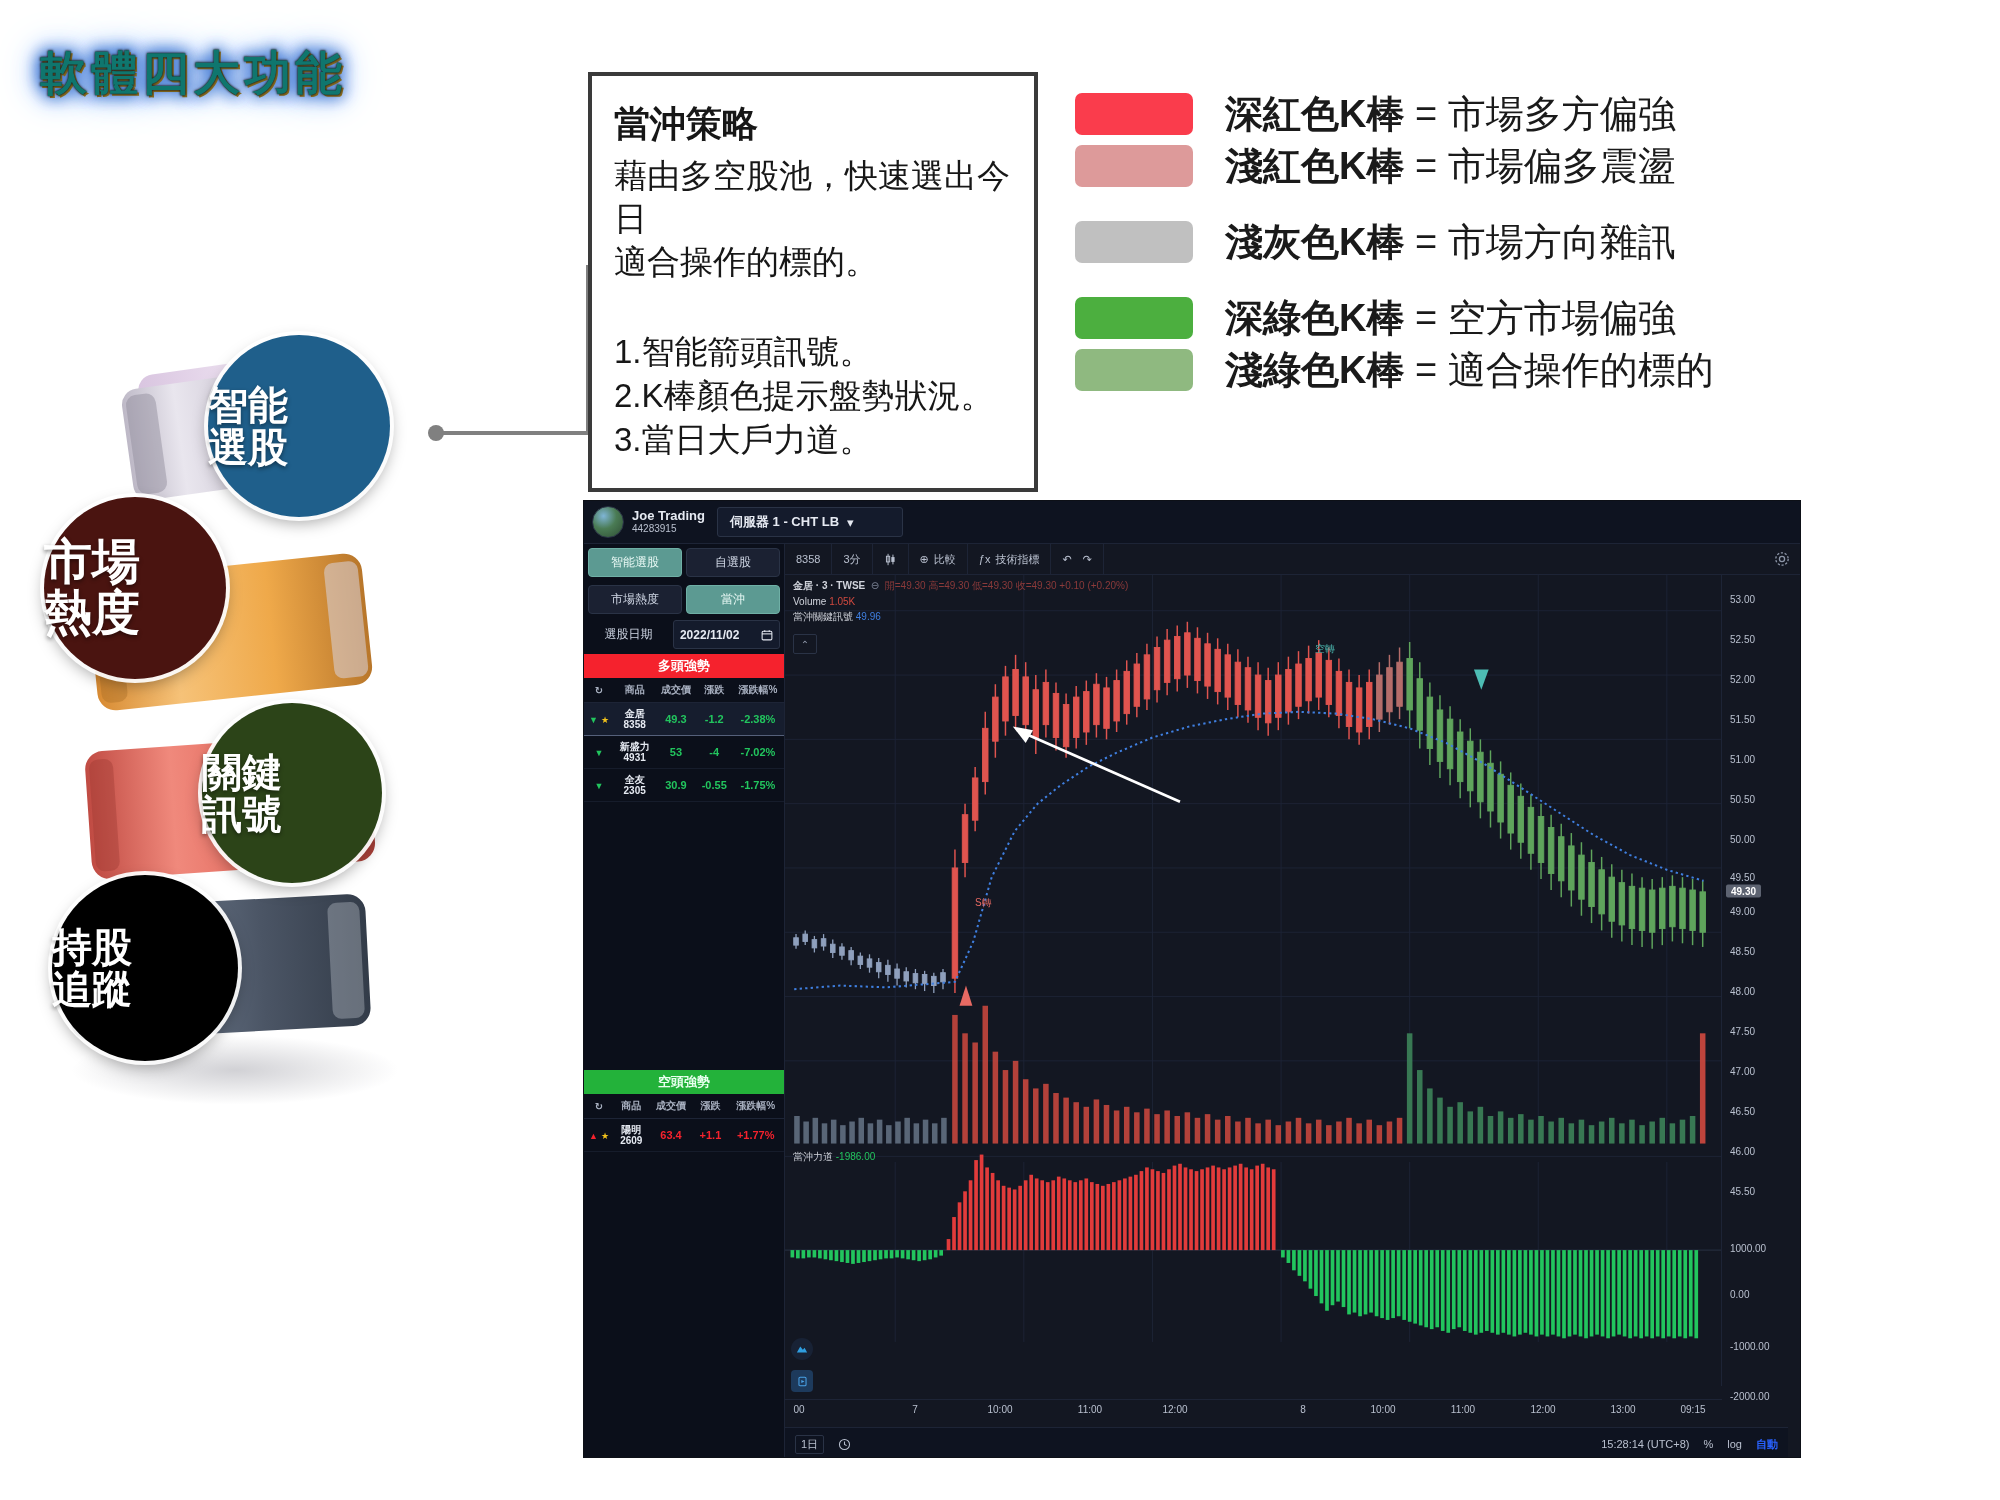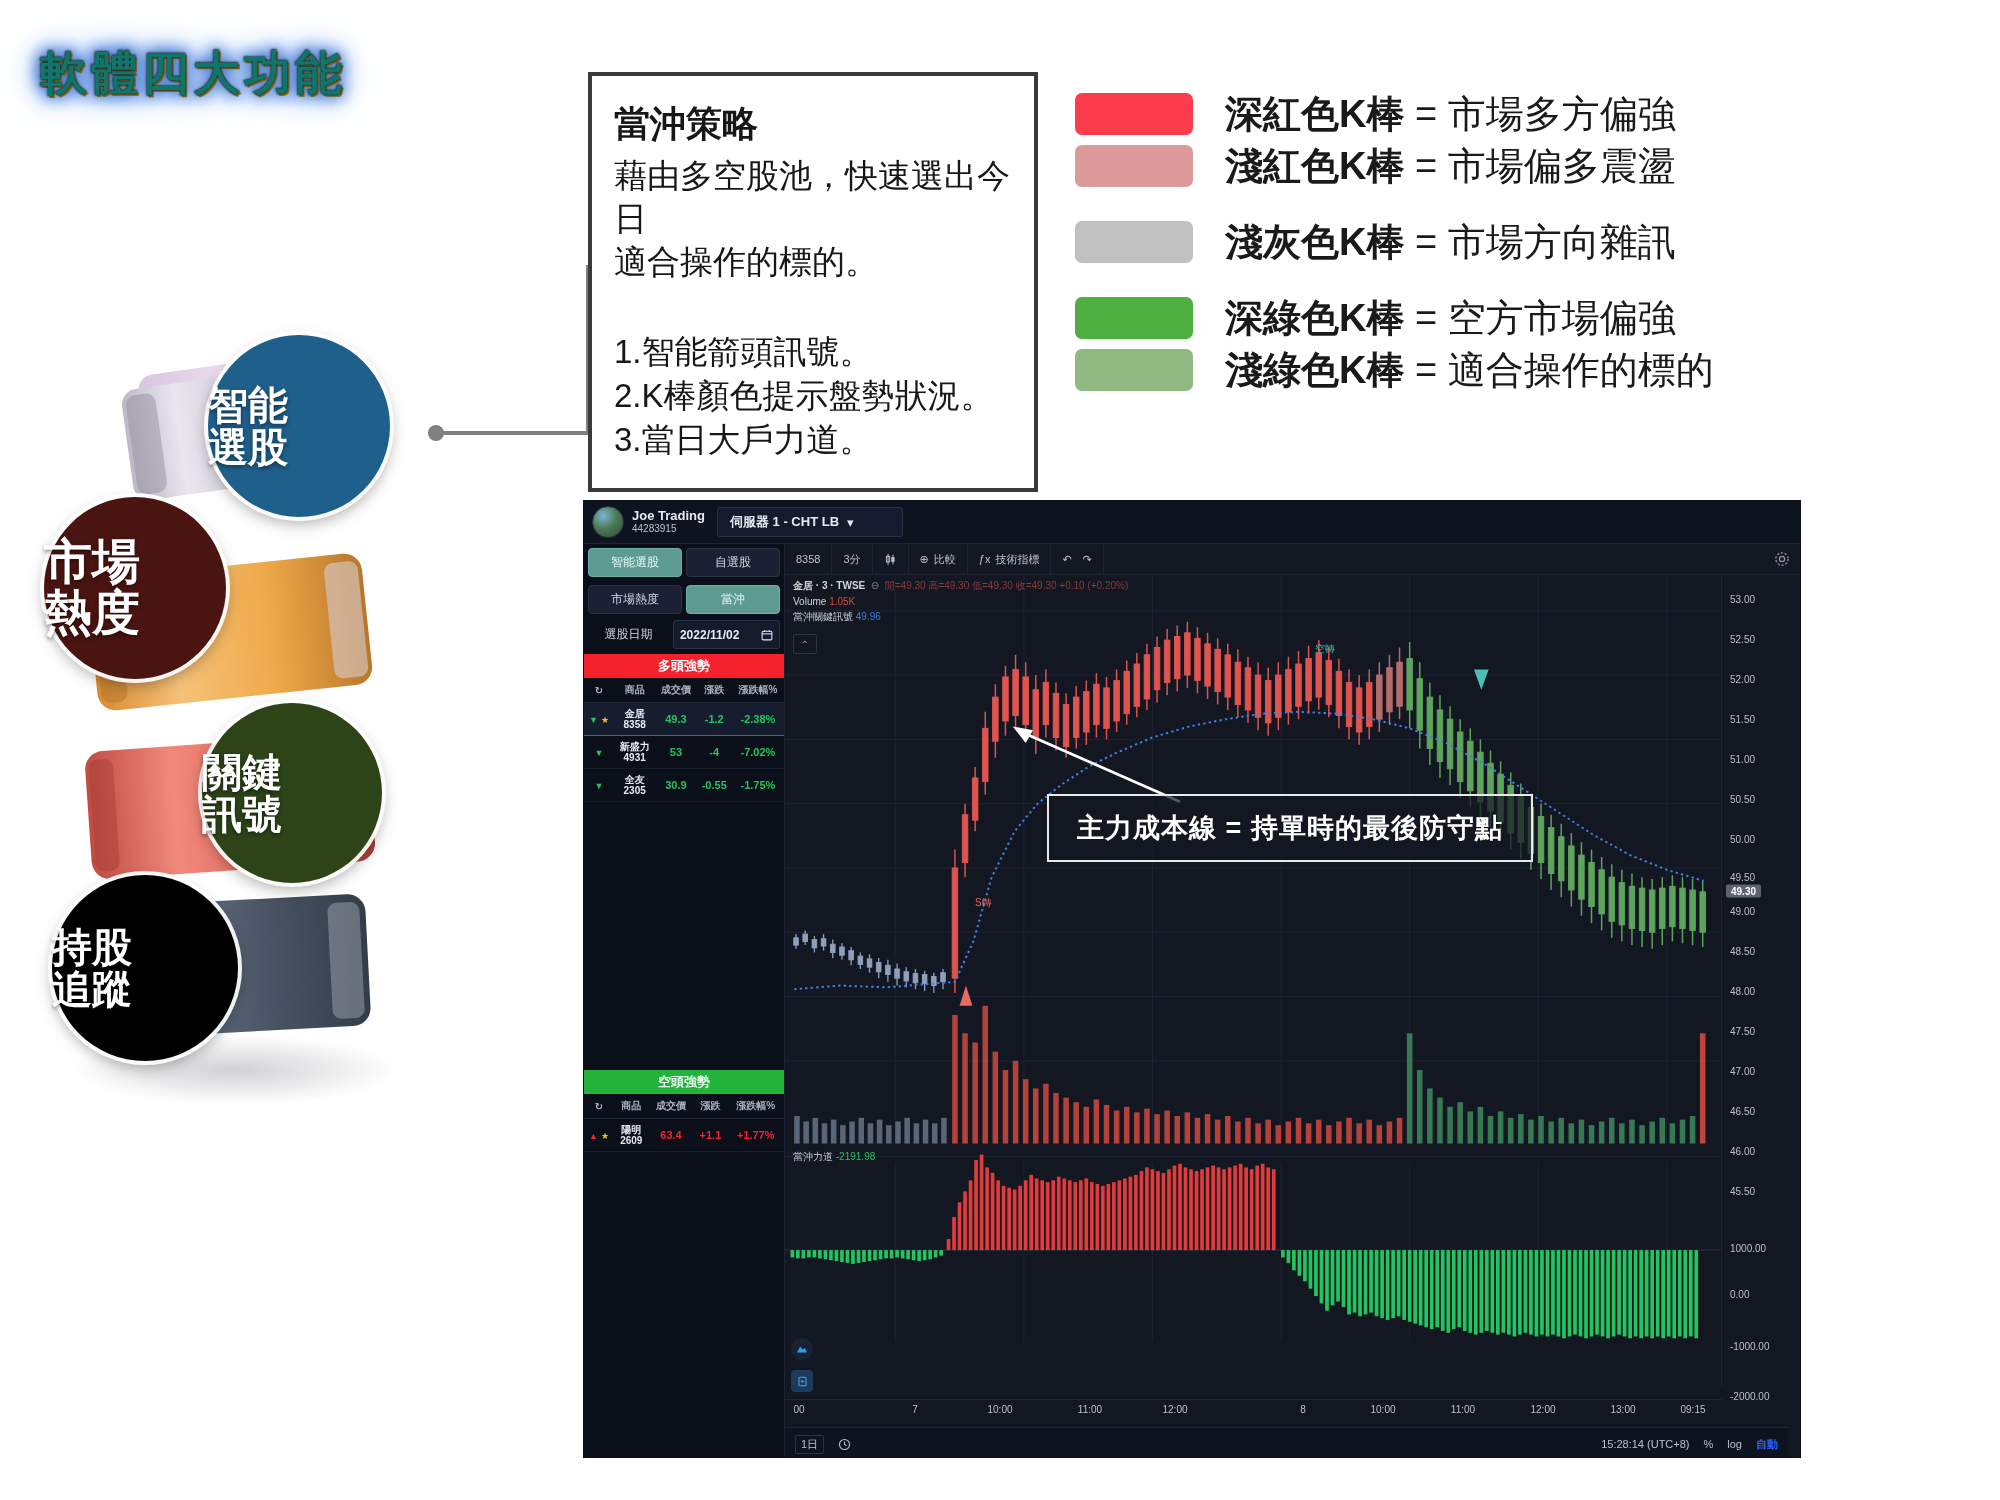--- a/index.html
+++ b/index.html
@@ -974,25 +974,24 @@
                 <rect x="978" y="736" width="4" height="96"></rect>
               <rect x="984" y="736" width="4" height="94"></rect>
                 <rect x="990" y="736" width="4" height="96"></rect>
             </g>
           </g>
         </svg>
 
         <div class="mk-label" style="left:190px;top:352px;color:#e86a63;">S轉</div>
         <div class="mk-label" style="left:530px;top:98px;color:#4dbdb4;">空轉</div>
 
-        <div id="annotation-box">主力成本線 = 持單時的最後防守點</div>
 
         <div style="position:absolute;left:8px;top:606px;font-size:10px;z-index:3;">
           <span style="color:#d1d4dc;">當沖力道</span>
-          <span style="color:#22c55e;">-2191.98</span>
+          <span style="color:#22c55e;">-1986.00</span>
         </div>
 
         <div style="position:absolute;left:6px;bottom:100px;width:22px;height:22px;border-radius:50%;background:#182235;display:flex;align-items:center;justify-content:center;z-index:3;">
           <svg width="12" height="12" viewBox="0 0 14 14">
             <polygon points="1,11 5,4 8,8 10,5.5 13,11" fill="#2f9ee0"></polygon>
           </svg>
         </div>
         <div style="position:absolute;left:6px;bottom:68px;width:22px;height:22px;border-radius:4px;background:#1d3a5c;display:flex;align-items:center;justify-content:center;z-index:3;">
           <svg width="11" height="11" viewBox="0 0 14 14">
             <rect x="2.5" y="1.5" width="9" height="11" rx="1.5" fill="none" stroke="#4aa3e8" stroke-width="1.3"></rect>

